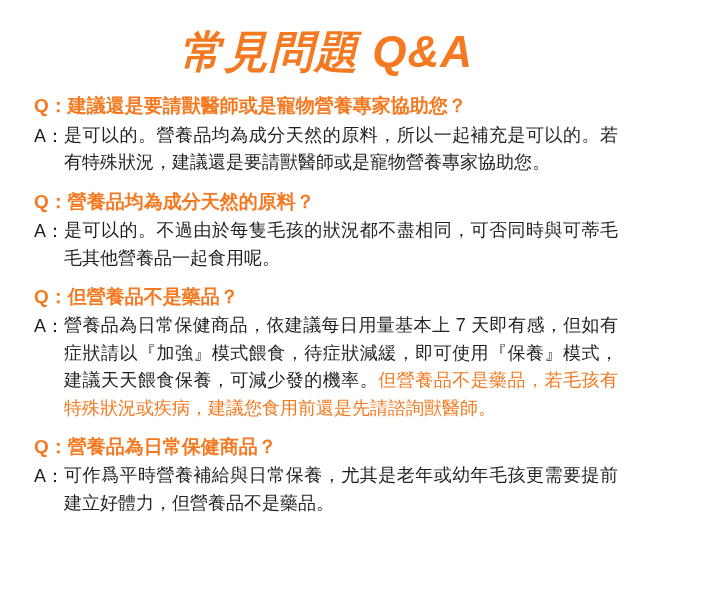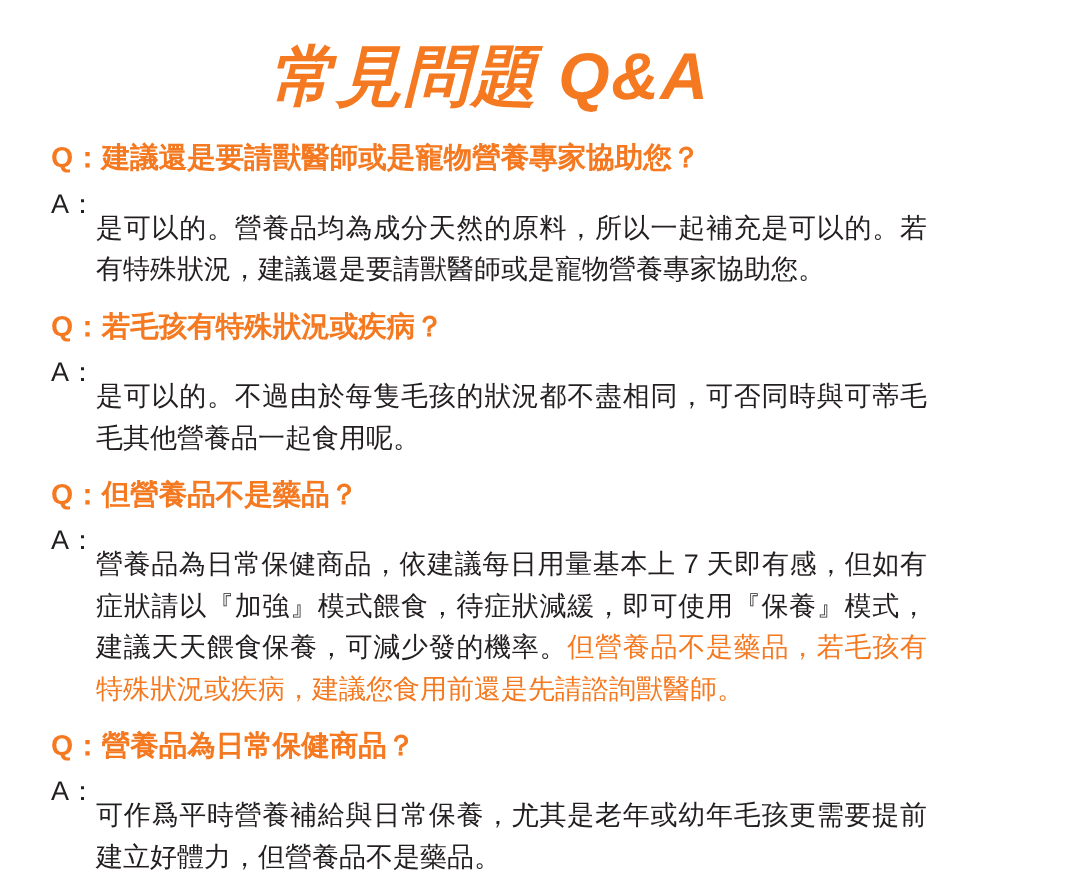--- a/index.html
+++ b/index.html
@@ -58,21 +58,20 @@
     line-height: 1.52;
   }
   .a-label {
     flex: 0 0 auto;
     white-space: pre;
     padding-top: 1px;
   }
   .a-text {
     flex: 1 1 auto;
     text-align: justify;
-    margin-top: 17px;
   }
   .hl {
     color: #f47920;
   }
 </style>
 </head>
 <body>
 
 <div class="page">
 
@@ -85,21 +84,21 @@
     </div>
     <div class="a-row">
       <span class="a-label">A：</span>
       <span class="a-text"><span>是可以的。營養品均為成分天然的原料，所以一起補充是可以的。若有特殊狀況，建議還是要請獸醫師或是寵物營養專家協助您。</span><span class="hl"></span></span>
     </div>
   </div>
 
   <div class="qa-block">
     <div class="q-row">
       <span class="q-label">Q：</span>
-      <span class="q-text">若毛孩有特殊狀況或疾病？</span>
+      <span class="q-text">營養品均為成分天然的原料？</span>
     </div>
     <div class="a-row">
       <span class="a-label">A：</span>
       <span class="a-text"><span>是可以的。不過由於每隻毛孩的狀況都不盡相同，可否同時與可蒂毛毛其他營養品一起食用呢。</span><span class="hl"></span></span>
     </div>
   </div>
 
   <div class="qa-block">
     <div class="q-row">
       <span class="q-label">Q：</span>

